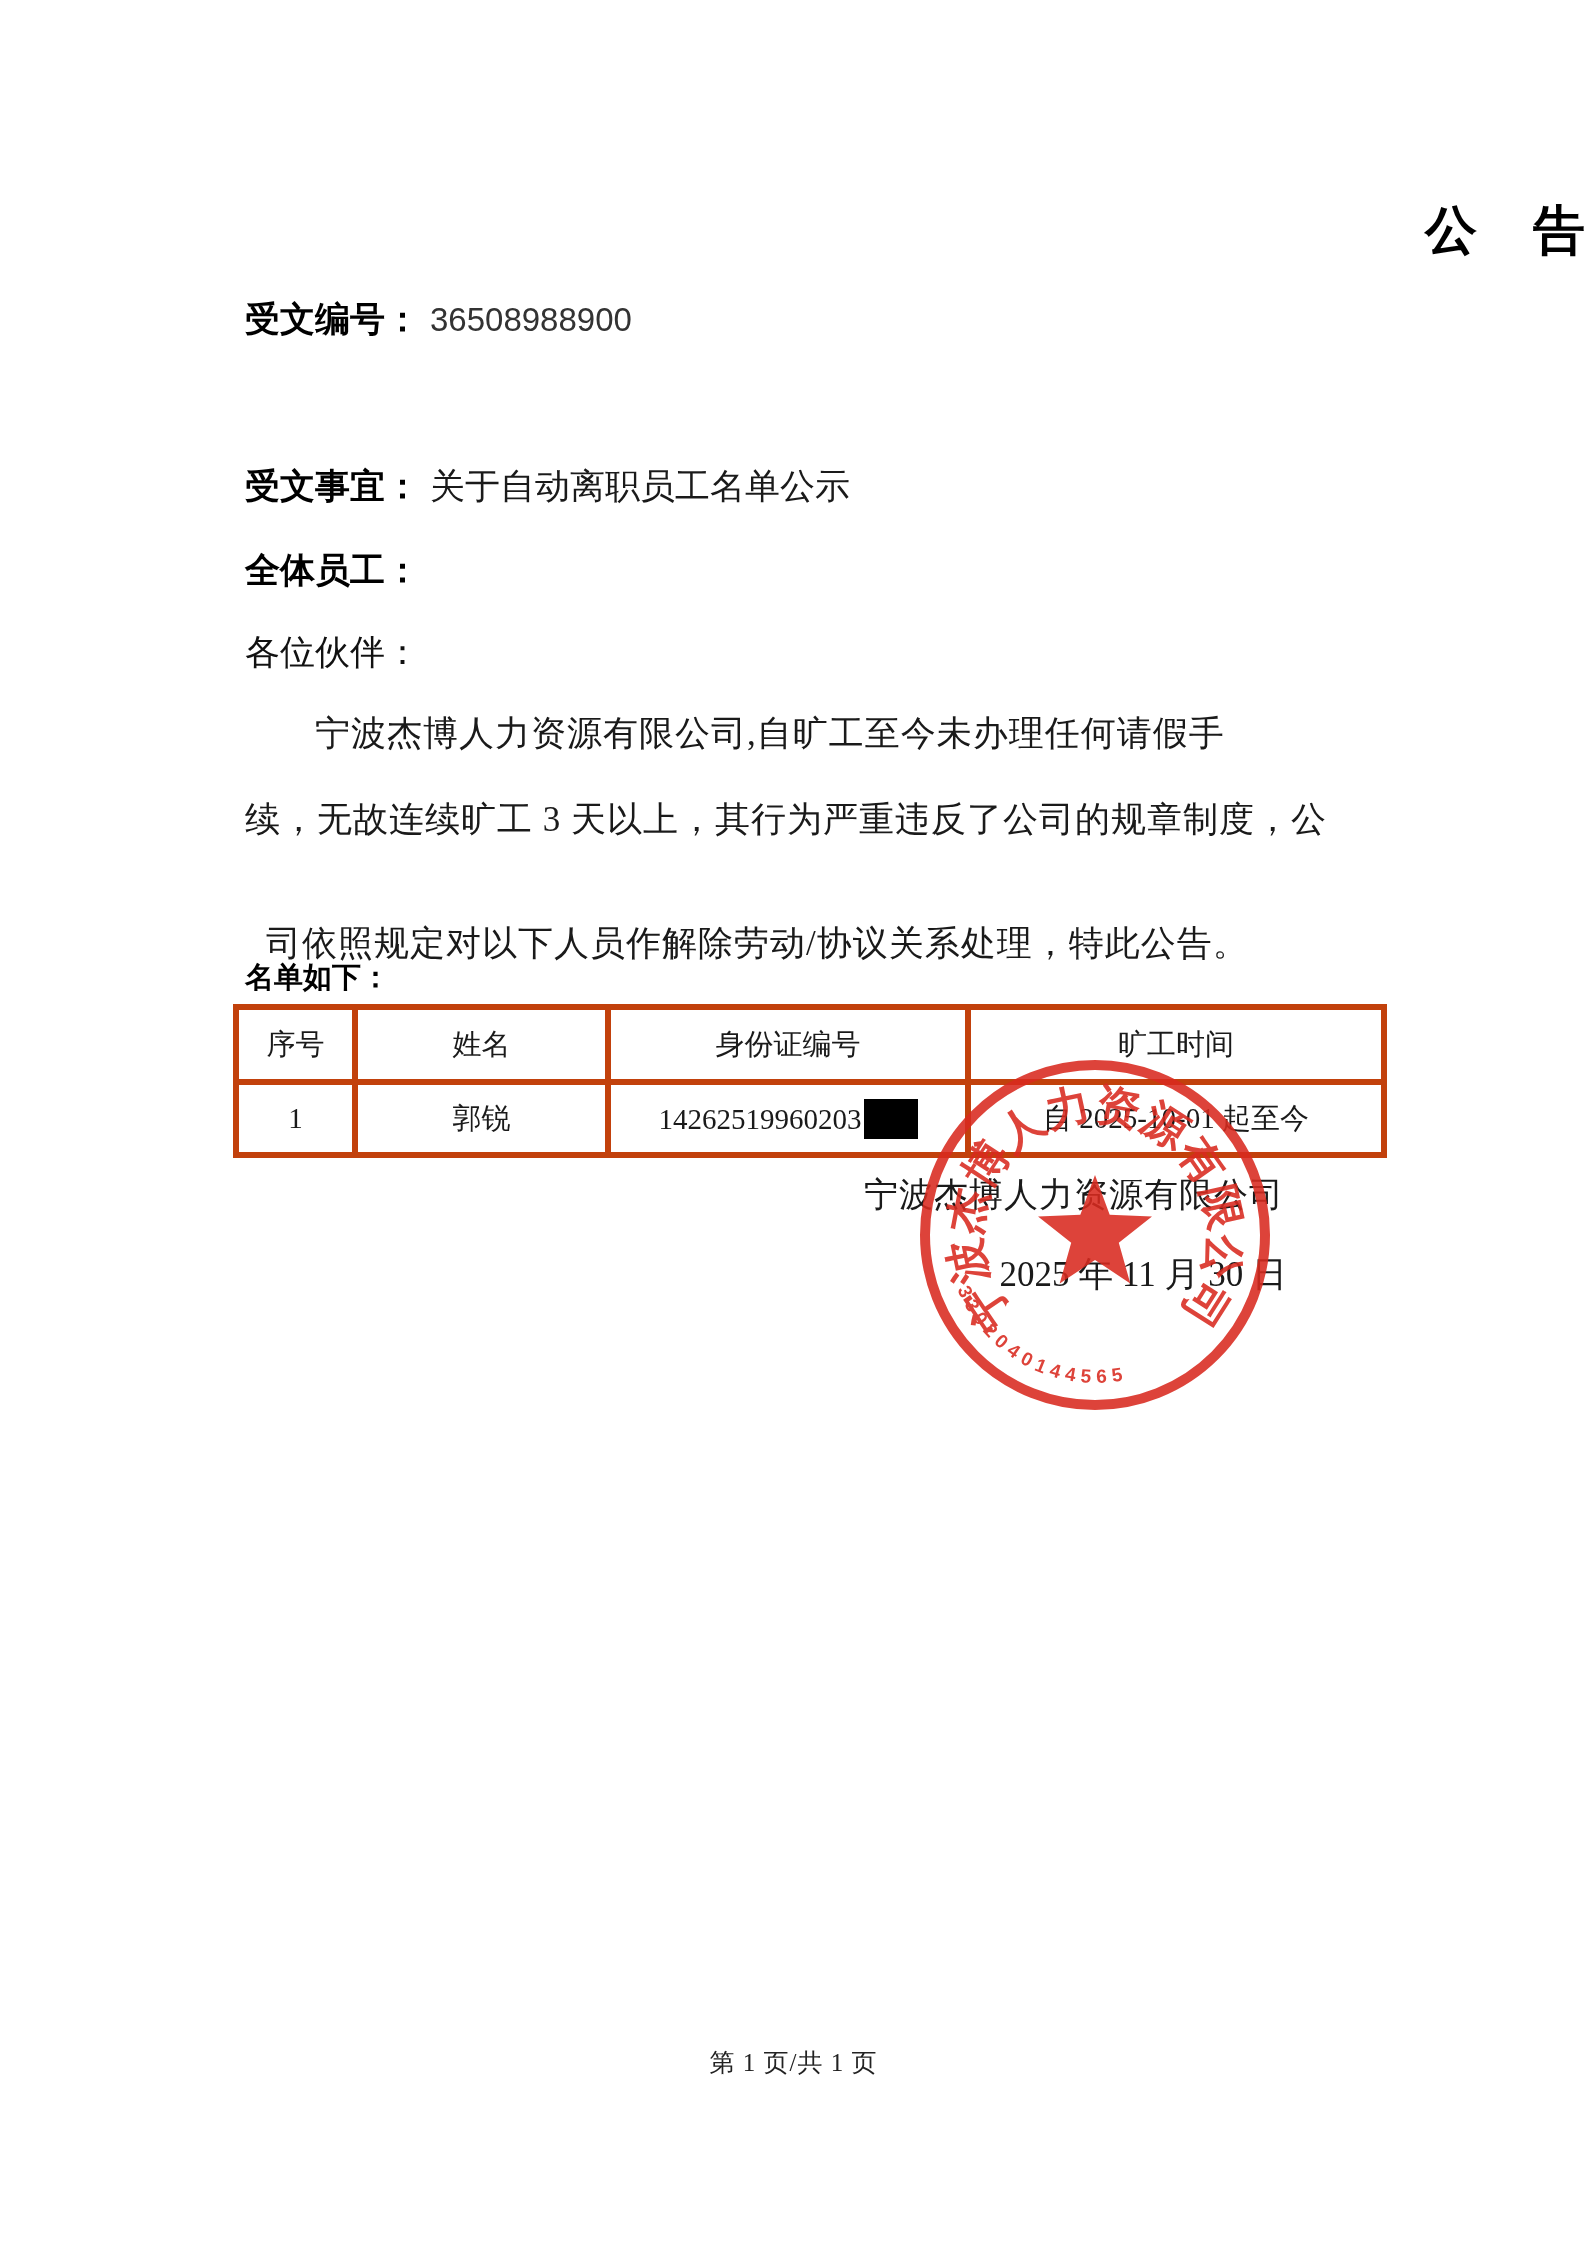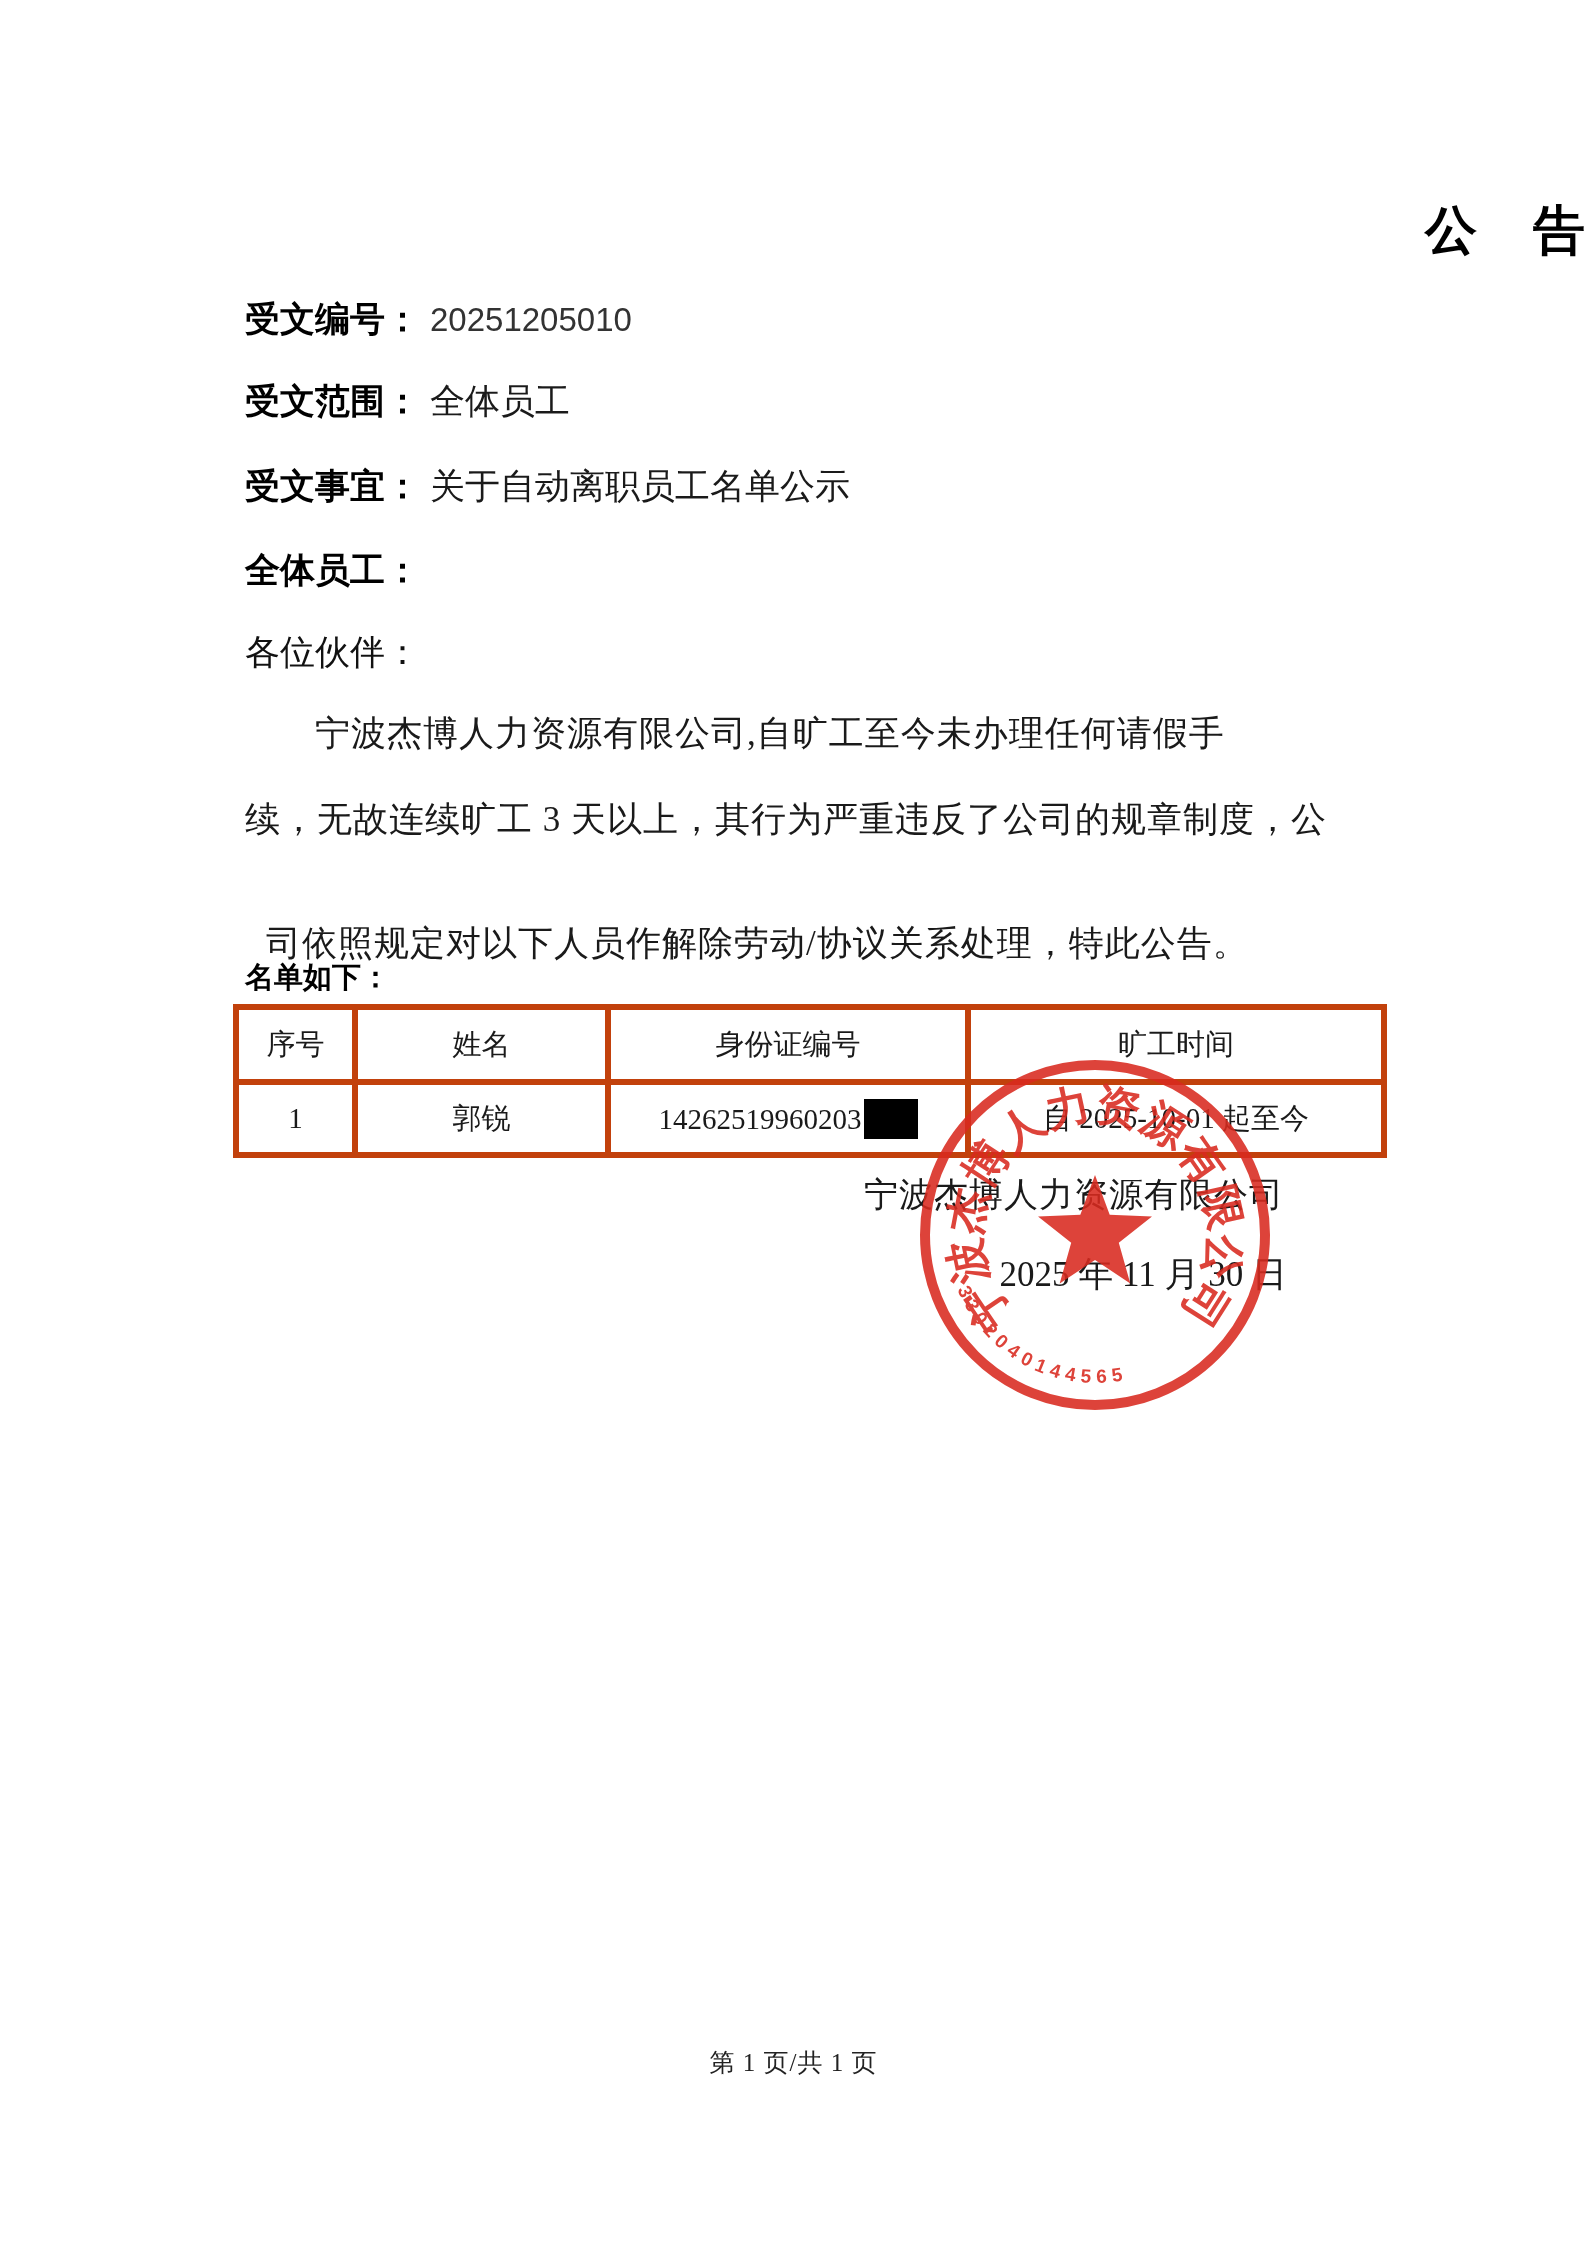--- a/index.html
+++ b/index.html
@@ -60,24 +60,21 @@
   .page-footer{top:2046px;left:0;width:1587px;text-align:center;font-size:25px;color:#222;letter-spacing:1px;}
 </style>
 </head>
 <body>
 
 <div class="page">
 
   <div class="abs doc-title">公　告</div>
 
   <div class="abs field-row f1">
-    <span class="field-label">受文编号：</span><span class="field-value value-sans">20251205010</span>
-  </div>
-  <div class="abs field-row f2">
-    <span class="field-label">受文范围：</span><span class="field-value">全体员工</span>
+    <span class="field-label">受文编号：</span><span class="field-value value-sans">36508988900</span>
   </div>
   <div class="abs field-row f3">
     <span class="field-label">受文事宜：</span><span class="field-value">关于自动离职员工名单公示</span>
   </div>
   <div class="abs field-row f4">
     <span class="field-label">全体员工：</span><span class="field-value"></span>
   </div>
 
   <div class="abs salutation">各位伙伴：</div>
 

